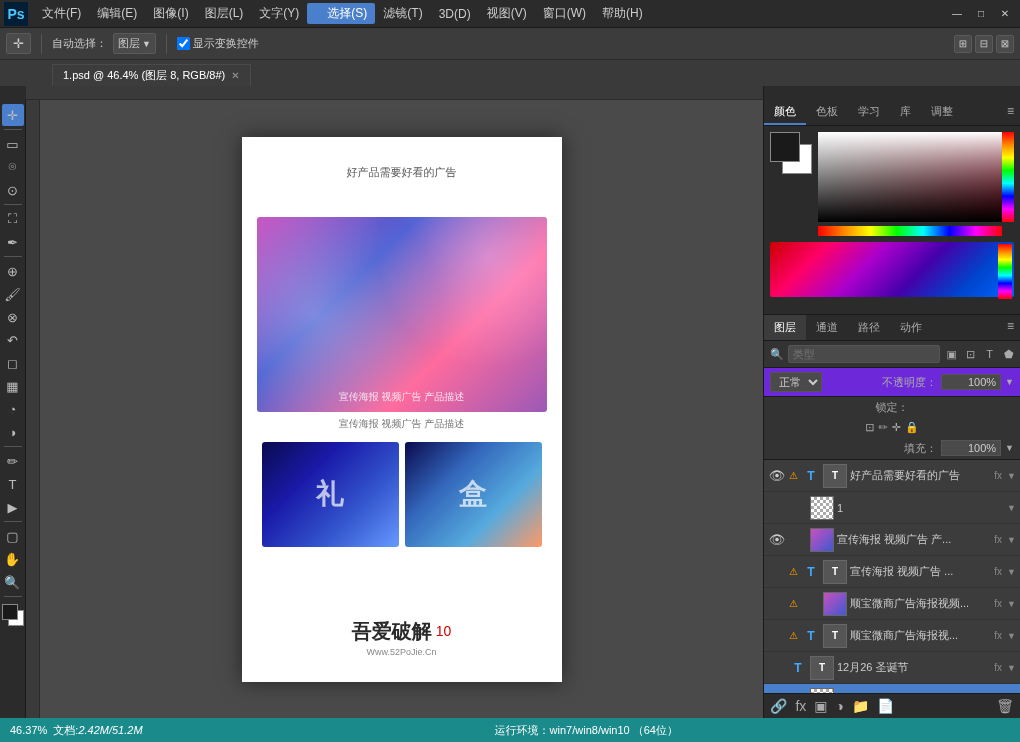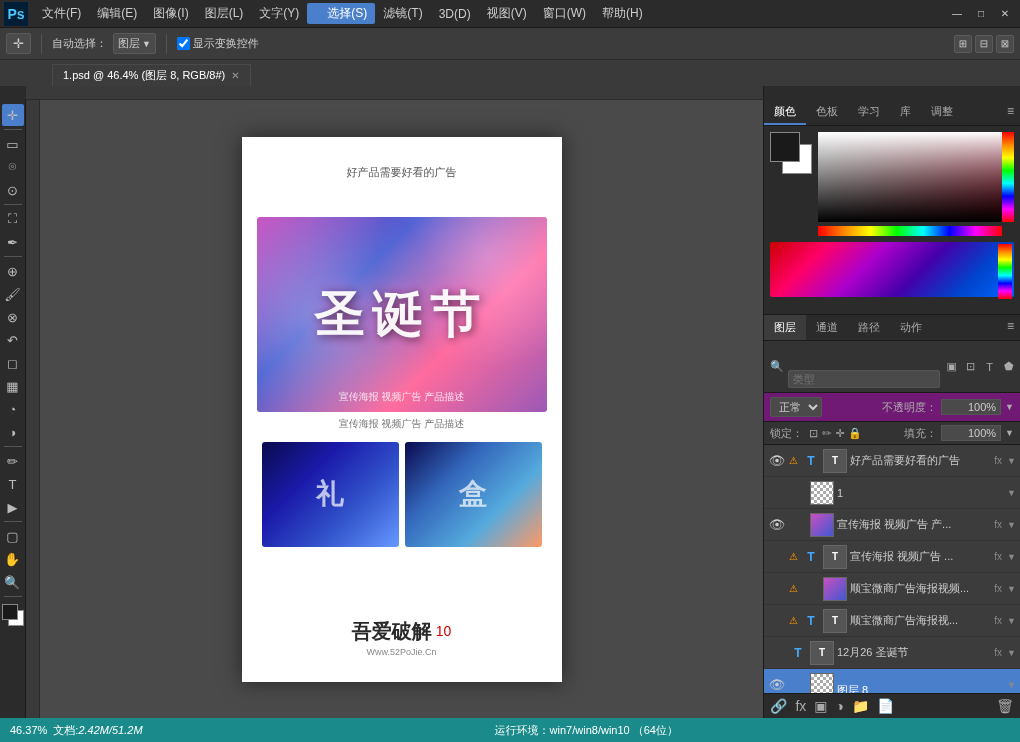--- a/index.html
+++ b/index.html
@@ -41,27 +41,27 @@
     
     .right-panel { width: 257px; background: #2b2b2b; border-left: 1px solid #1a1a1a; display: flex; flex-direction: column; }
     .panel-tabs { display: flex; background: #2b2b2b; border-bottom: 1px solid #1a1a1a; }
     .panel-tab { padding: 4px 10px; font-size: 11px; color: #aaa; cursor: pointer; border-bottom: 2px solid transparent; }
     .panel-tab.active { color: #fff; border-bottom-color: #4a7fcb; }
     .panel-menu { margin-left: auto; padding: 4px 6px; cursor: pointer; color: #aaa; }
     .layers-header { display: flex; background: #2b2b2b; border-bottom: 1px solid #1a1a1a; }
     .layers-tab { padding: 5px 10px; font-size: 11px; cursor: pointer; color: #aaa; }
     .layers-tab.active { color: #fff; background: #3c3c3c; }
     .layers-toolbar { display: flex; align-items: center; padding: 4px 6px; gap: 4px; background: #333; border-bottom: 1px solid #1a1a1a; }
-    .layers-search { flex: 1; background: #4a4a4a; border: 1px solid #555; color: #ccc; padding: 2px 4px; font-size: 11px; border-radius: 2px; margin-top: 25px; }
-    .layers-mode { display: flex; align-items: center; gap: 4px; padding: 4px 6px; background: #701a75; border-bottom: 1px solid #1a1a1a; }
+    .layers-search { flex: 1; background: #4a4a4a; border: 1px solid #555; color: #ccc; padding: 2px 4px; font-size: 11px; border-radius: 2px; }
+    .layers-mode { display: flex; align-items: center; gap: 4px; padding: 4px 6px; background: #6d28d9; border-bottom: 1px solid #1a1a1a; }
     .mode-select { background: #4a4a4a; border: 1px solid #555; color: #ccc; padding: 2px 4px; font-size: 11px; border-radius: 2px; }
     .opacity-row { display: flex; align-items: center; gap: 4px; flex: 1; justify-content: flex-end; }
     .opacity-label { font-size: 11px; color: #aaa; }
     .opacity-val { background: #4a4a4a; border: 1px solid #555; color: #ccc; padding: 1px 4px; font-size: 11px; width: 60px; text-align: right; }
-    .lock-row { display: flex; align-items: center; gap: 6px; padding: 3px 6px; background: #333; border-bottom: 1px solid #1a1a1a; font-size: 11px; color: #aaa; }
+    .lock-row { display: flex; align-items: center; gap: 6px; padding: 3px 6px; background: #333; border-bottom: 1px solid #1a1a1a; font-size: 11px; color: #aaa; flex-direction: column; }
     .lock-icons { display: flex; gap: 4px; }
     .lock-icon { font-size: 11px; cursor: pointer; }
     .fill-row { display: flex; align-items: center; gap: 4px; margin-left: auto; }
 
     
     .layers-list { flex: 1; overflow-y: auto; background: #3c3c3c; }
     .layer-item { display: flex; align-items: center; height: 32px; padding: 0 4px; border-bottom: 1px solid #333; cursor: pointer; gap: 3px; }
     .layer-item.selected { background: #4a7fcb; }
     .layer-eye { width: 18px; height: 18px; display: flex; align-items: center; justify-content: center; cursor: pointer; font-size: 13px; }
     .layer-thumb { width: 24px; height: 24px; background: #555; border: 1px solid #666; flex-shrink: 0; display: flex; align-items: center; justify-content: center; font-size: 9px; overflow: hidden; }
@@ -189,21 +189,20 @@
   <div style="width:14px;background:#3a3a3a;border-right:1px solid #2a2a2a;"></div>
 
   <div class="canvas-area">
     <div class="canvas-bg">
 
       <div style="position:absolute;top:28px;left:50%;transform:translateX(-50%);font-size:11px;color:#555;white-space:nowrap;font-family:'Microsoft YaHei',Arial;">好产品需要好看的广告</div>
 
       <div style="position:absolute;top:80px;left:15px;right:15px;height:195px;background:linear-gradient(135deg,#c850c0,#4158d0,#ff6b9d,#9b59b6);border-radius:3px;overflow:hidden;display:flex;align-items:center;justify-content:center;">
 
         <div style="position:absolute;top:0;left:0;right:0;bottom:0;background:radial-gradient(circle at 20% 50%, rgba(255,255,255,0.3) 0%, transparent 50%), radial-gradient(circle at 80% 20%, rgba(255,200,255,0.4) 0%, transparent 40%);"></div>
-        <div style="font-size:50px;font-weight:900;color:rgba(255,255,255,0.95);text-shadow:2px 2px 10px rgba(0,0,0,0.6),0 0 20px rgba(255,100,200,0.8);letter-spacing:8px;font-family:'Microsoft YaHei',Arial;position:relative;z-index:2;">圣诞节</div>
 
         <div style="position:absolute;bottom:8px;left:10px;right:10px;text-align:center;font-size:10px;color:rgba(255,255,255,0.8);">宣传海报 视频广告 产品描述</div>
       </div>
 
       <div style="position:absolute;top:280px;left:0;right:0;text-align:center;font-size:10px;color:#777;font-family:'Microsoft YaHei',Arial;">宣传海报 视频广告 产品描述</div>
 
       <div style="position:absolute;top:305px;left:20px;right:20px;height:105px;display:flex;gap:6px;">
         <div style="flex:1;background:linear-gradient(135deg,#0a0a4e,#1a1aaa,#3355cc,#6699ff);border-radius:3px;overflow:hidden;position:relative;">
           <div style="position:absolute;inset:0;display:flex;align-items:center;justify-content:center;">
             <div style="font-size:28px;color:rgba(255,255,255,0.7);font-weight:bold;font-family:'Microsoft YaHei';">礼</div>

